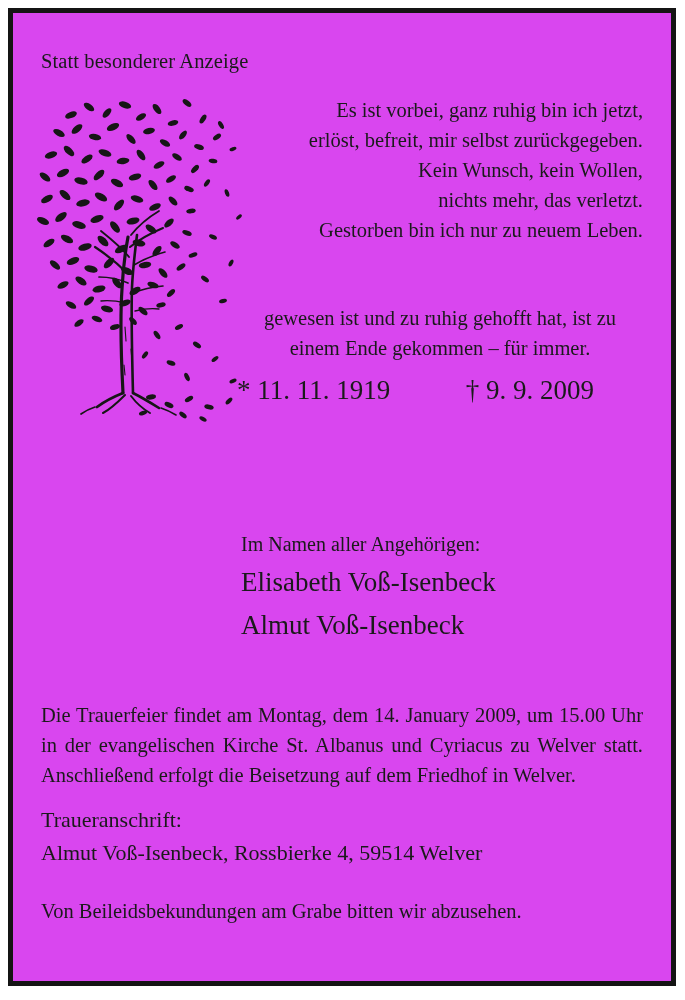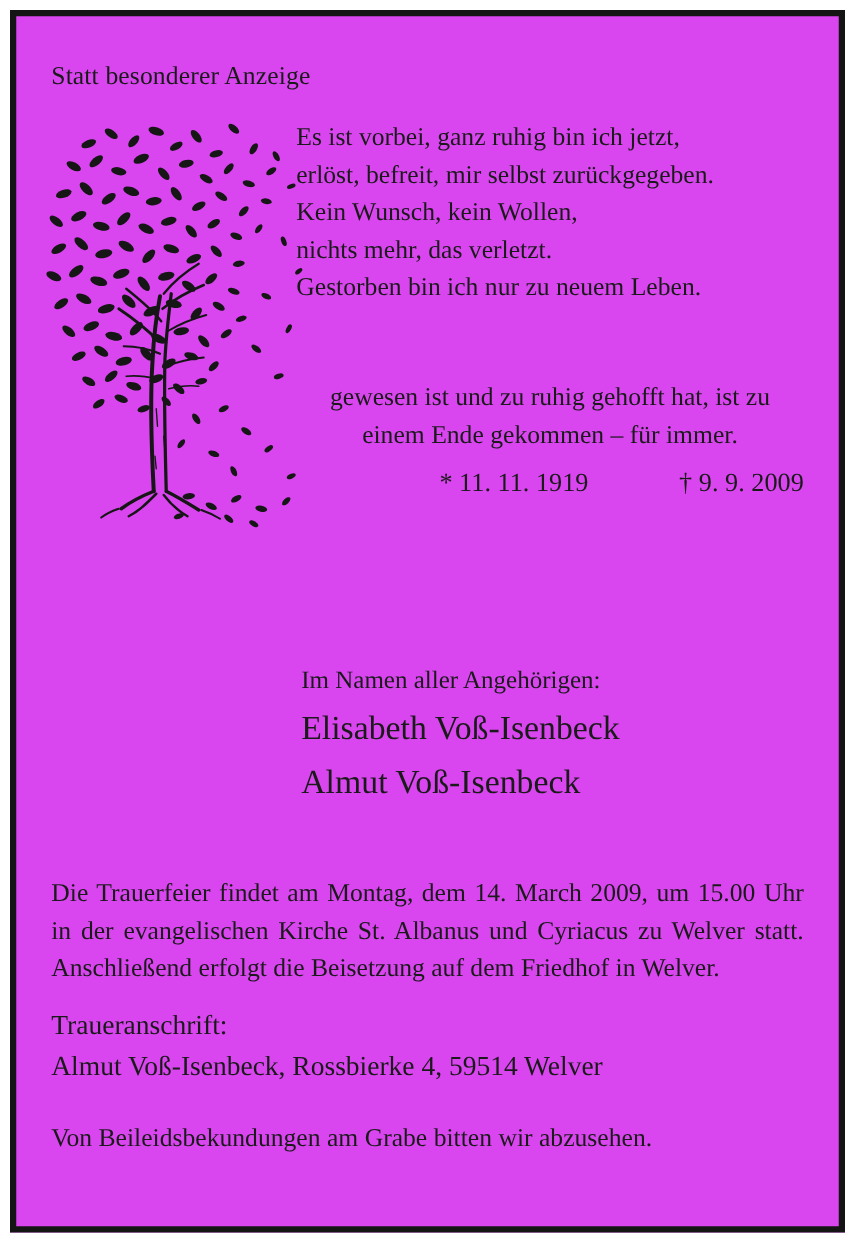--- a/index.html
+++ b/index.html
@@ -57,21 +57,21 @@
     left: -4px;
     top: 2px;
     width: 212px;
     height: 330px;
     pointer-events: none;
   }
   .tree-wrap svg { display: block; width: 100%; height: 100%; }
 
   .verse {
     margin: 0 0 0 196px;
-    text-align: left;
+    text-align: right;
     font-size: 20.5px;
     line-height: 1.47;
   }
   .verse .ln { display: block; white-space: nowrap; }
 
   .verse-2 {
     margin: 0 0 0 196px;
     padding-top: 58px;
     text-align: center;
     font-size: 20.5px;
@@ -84,22 +84,22 @@
     text-align: center;
     font-size: 41px;
     line-height: 1.12;
     font-weight: normal;
     letter-spacing: -0.2px;
     white-space: nowrap;
   }
 
   .dates {
     margin: 9px 0 0 196px;
-    text-align: right;
-    font-size: 21px;
+    text-align: left;
+    font-size: 27px;
     line-height: 1.3;
     white-space: nowrap;
   }
   .dates .gap { display: inline-block; width: 62px; }
 
   .mourners {
     margin: 36px 0 0 200px;
   }
   .mourners-intro {
     margin: 0;
@@ -555,21 +555,21 @@
           <span>9. 9. 2009</span>
         </div>
       </div>
 
       <div class="mourners">
         <p class="mourners-intro">Im Namen aller Angehörigen:</p>
         <p class="mourner">Elisabeth Voß-Isenbeck</p>
         <p class="mourner">Almut Voß-Isenbeck</p>
       </div>
 
-      <p class="details">Die Trauerfeier findet am Montag, dem 14. March 2009, um 15.00 Uhr in der evangelischen Kirche St. Albanus und Cyriacus zu Welver statt. Anschließend erfolgt die Beisetzung auf dem Friedhof in Welver.</p>
+      <p class="details">Die Trauerfeier findet am Montag, dem 14. January 2009, um 15.00 Uhr in der evangelischen Kirche St. Albanus und Cyriacus zu Welver statt. Anschließend erfolgt die Beisetzung auf dem Friedhof in Welver.</p>
 
       <div class="contact">
         <span class="ln">Traueranschrift:</span>
         <span class="ln">Almut Voß-Isenbeck, Rossbierke 4, 59514 Welver</span>
       </div>
 
       <p class="closing">Von Beileidsbekundungen am Grabe bitten wir abzusehen.</p>
 
     </div>
   </div>

